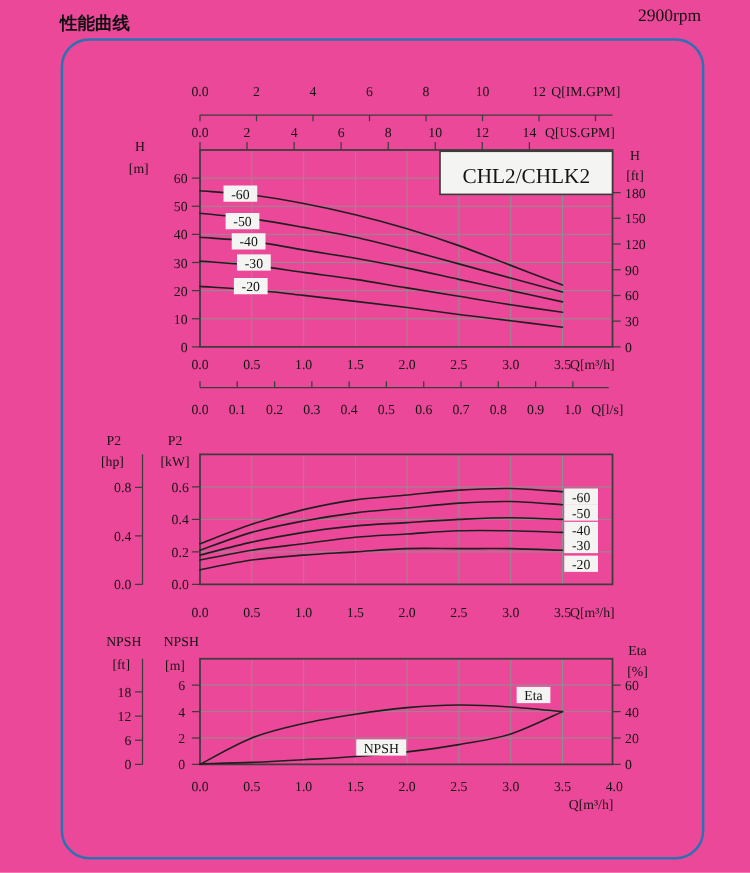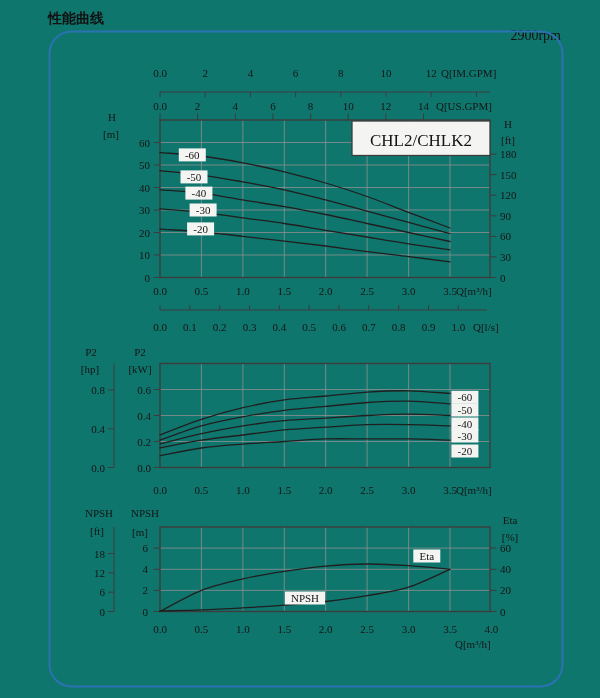--- a/index.html
+++ b/index.html
@@ -1,19 +1,19 @@
 <!DOCTYPE html>
 <html><head>
 <meta charset="utf-8">
 <style>
   html,body{margin:0;padding:0;}
-  .page{width:600px;height:698px;position:relative;background:#0f766e;overflow:hidden;
+  .page{width:600px;height:698px;position:relative;background:#ec4899;overflow:hidden;
         font-family:"Liberation Sans","DejaVu Sans",sans-serif;}
   .hdr-title{position:absolute;left:48px;top:10px;font-size:14px;font-weight:bold;color:#111;}
-  .hdr-rpm{position:absolute;right:39px;top:28px;font-size:14px;color:#111;
+  .hdr-rpm{position:absolute;right:39px;top:6px;font-size:14px;color:#111;
            font-family:"Liberation Serif","DejaVu Serif",serif;}
   svg{position:absolute;left:0;top:0;}
   svg text{font-family:"Liberation Serif","DejaVu Serif",serif;}
 </style>
 </head>
 <body>
 
 <div class="page">
   <span class="hdr-title">性能曲线</span>
   <span class="hdr-rpm">2900rpm</span>

